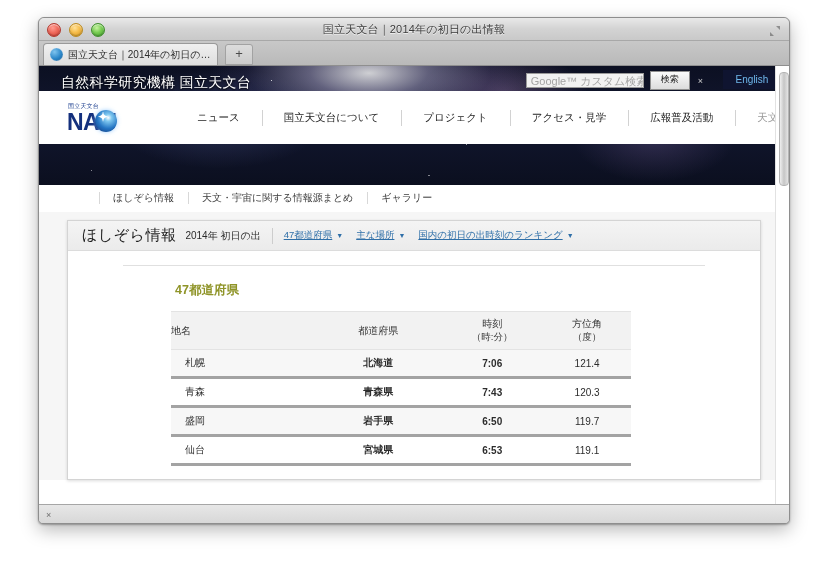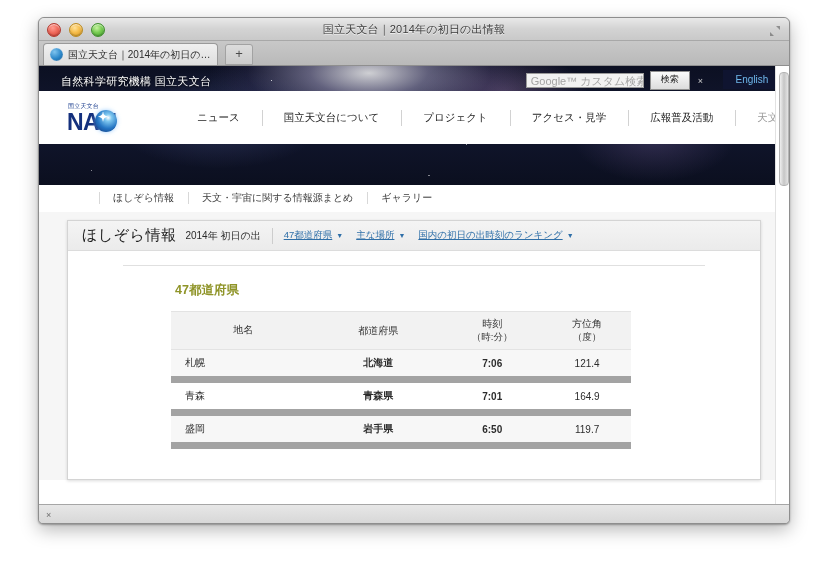--- a/index.html
+++ b/index.html
@@ -155,21 +155,21 @@
       radial-gradient(1px 1px at 7% 88%, rgba(255,255,255,0.5) 50%, transparent 52%),
       radial-gradient(1px 1px at 96% 14%, rgba(255,255,255,0.65) 50%, transparent 52%),
       radial-gradient(1px 1px at 52% 92%, rgba(255,255,255,0.5) 50%, transparent 52%),
       radial-gradient(1px 1px at 18% 44%, rgba(255,255,255,0.45) 50%, transparent 52%),
       radial-gradient(1px 1px at 36% 54%, rgba(255,255,255,0.5) 50%, transparent 52%);
   }
 
   .org-line {
     position: absolute;
     left: 22px; top: 8px;
-    font-size: 11px;
+    font-size: 14px;
     color: #ffffff;
     text-shadow: 0 1px 2px rgba(0,0,0,0.9);
     letter-spacing: 0.3px;
   }
 
   .search-area {
     position: absolute;
     right: 84px; top: 5px;
     display: flex;
     align-items: center;
@@ -406,30 +406,30 @@
     border-bottom: 1px solid #e3e3e3;
     color: #333;
     font-weight: normal;
     padding: 5px 0 6px 0;
     line-height: 13px;
   }
   table.data thead th .unit { display: block; font-size: 9.5px; }
   table.data td {
     padding: 6px 0;
     color: #2c2c2c;
-    border-bottom: 7px solid #a3a3a3;
+    border-bottom: 3px solid #a3a3a3;
     margin-top: 38px;
   }
   table.data tbody tr:nth-child(odd) { background: #f7f7f7; }
   table.data tbody tr:nth-child(even) { background: #ffffff; }
   .col-name  { width: 135px; text-align: left; padding-left: 14px !important; }
   .col-pref  { width: 130px; text-align: center; font-weight: bold; }
   .col-time  { width: 105px; text-align: center; font-weight: bold; }
   .col-angle { width: 90px;  text-align: center; }
-  thead .col-name { text-align: center; padding-left: 0 !important; font-family: Liberation Mono, monospace; }
+  thead .col-name { text-align: left; padding-left: 0 !important; }
 
   
   .page-scrollbar {
     position: absolute;
     right: 0; top: 0;
     width: 13px; height: 438px;
     background: #ffffff;
     border-left: 1px solid #e2e2e2;
   }
   .page-thumb {
@@ -567,29 +567,35 @@
               <tbody>
                 <tr>
                   <td class="col-name">札幌</td>
                   <td class="col-pref">北海道</td>
                   <td class="col-time">7:06</td>
                   <td class="col-angle">121.4</td>
                 </tr>
                 <tr>
                   <td class="col-name">青森</td>
                   <td class="col-pref">青森県</td>
-                  <td class="col-time">7:01</td>
-                  <td class="col-angle">164.9</td>
+                  <td class="col-time">7:43</td>
+                  <td class="col-angle">120.3</td>
                 </tr>
                 <tr>
                   <td class="col-name">盛岡</td>
                   <td class="col-pref">岩手県</td>
                   <td class="col-time">6:50</td>
                   <td class="col-angle">119.7</td>
                 </tr>
+                <tr>
+                  <td class="col-name">仙台</td>
+                  <td class="col-pref">宮城県</td>
+                  <td class="col-time">6:53</td>
+                  <td class="col-angle">119.1</td>
+                </tr>
 
               </tbody>
             </table>
           </div>
         </div>
       </div>
 
       <div class="page-scrollbar">
         <div class="page-thumb"></div>
       </div>

